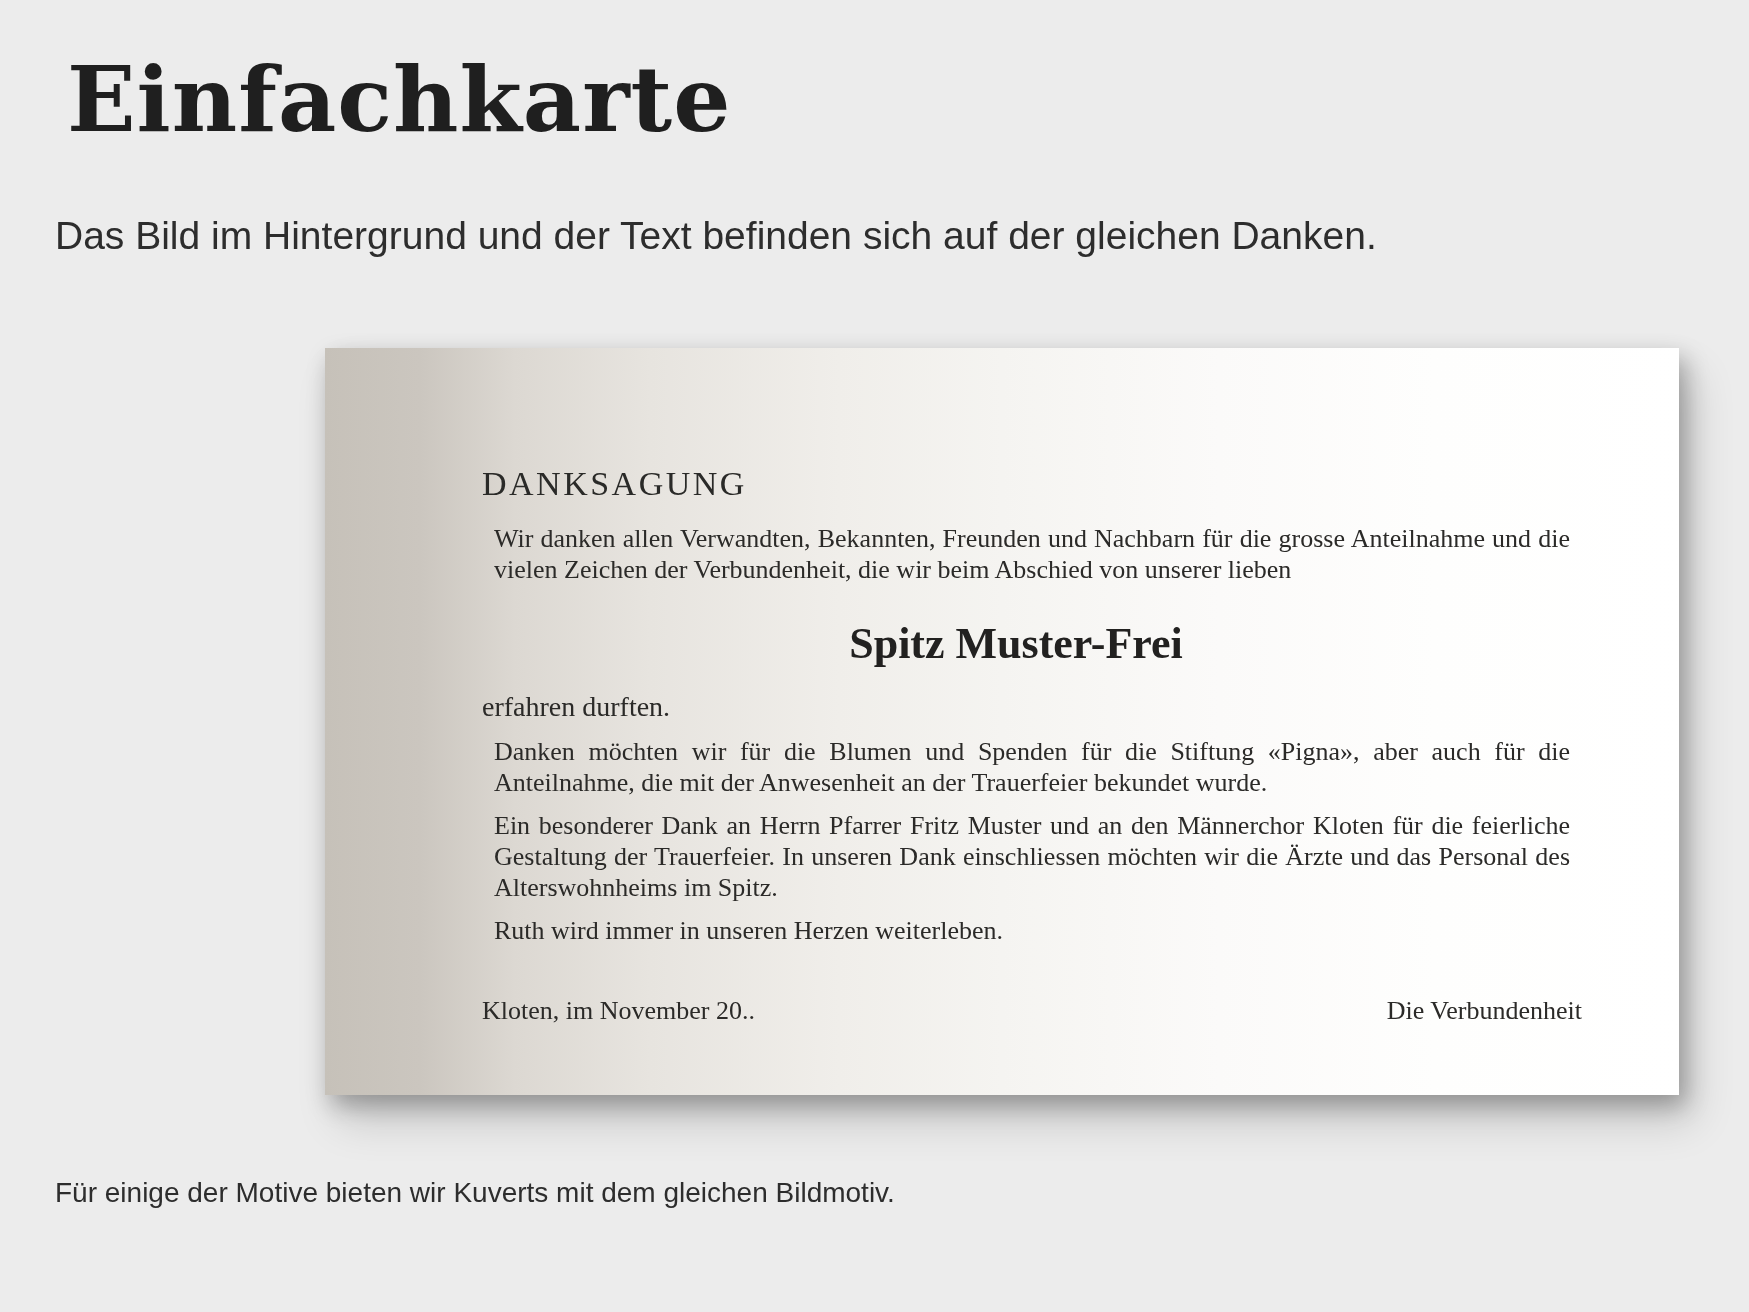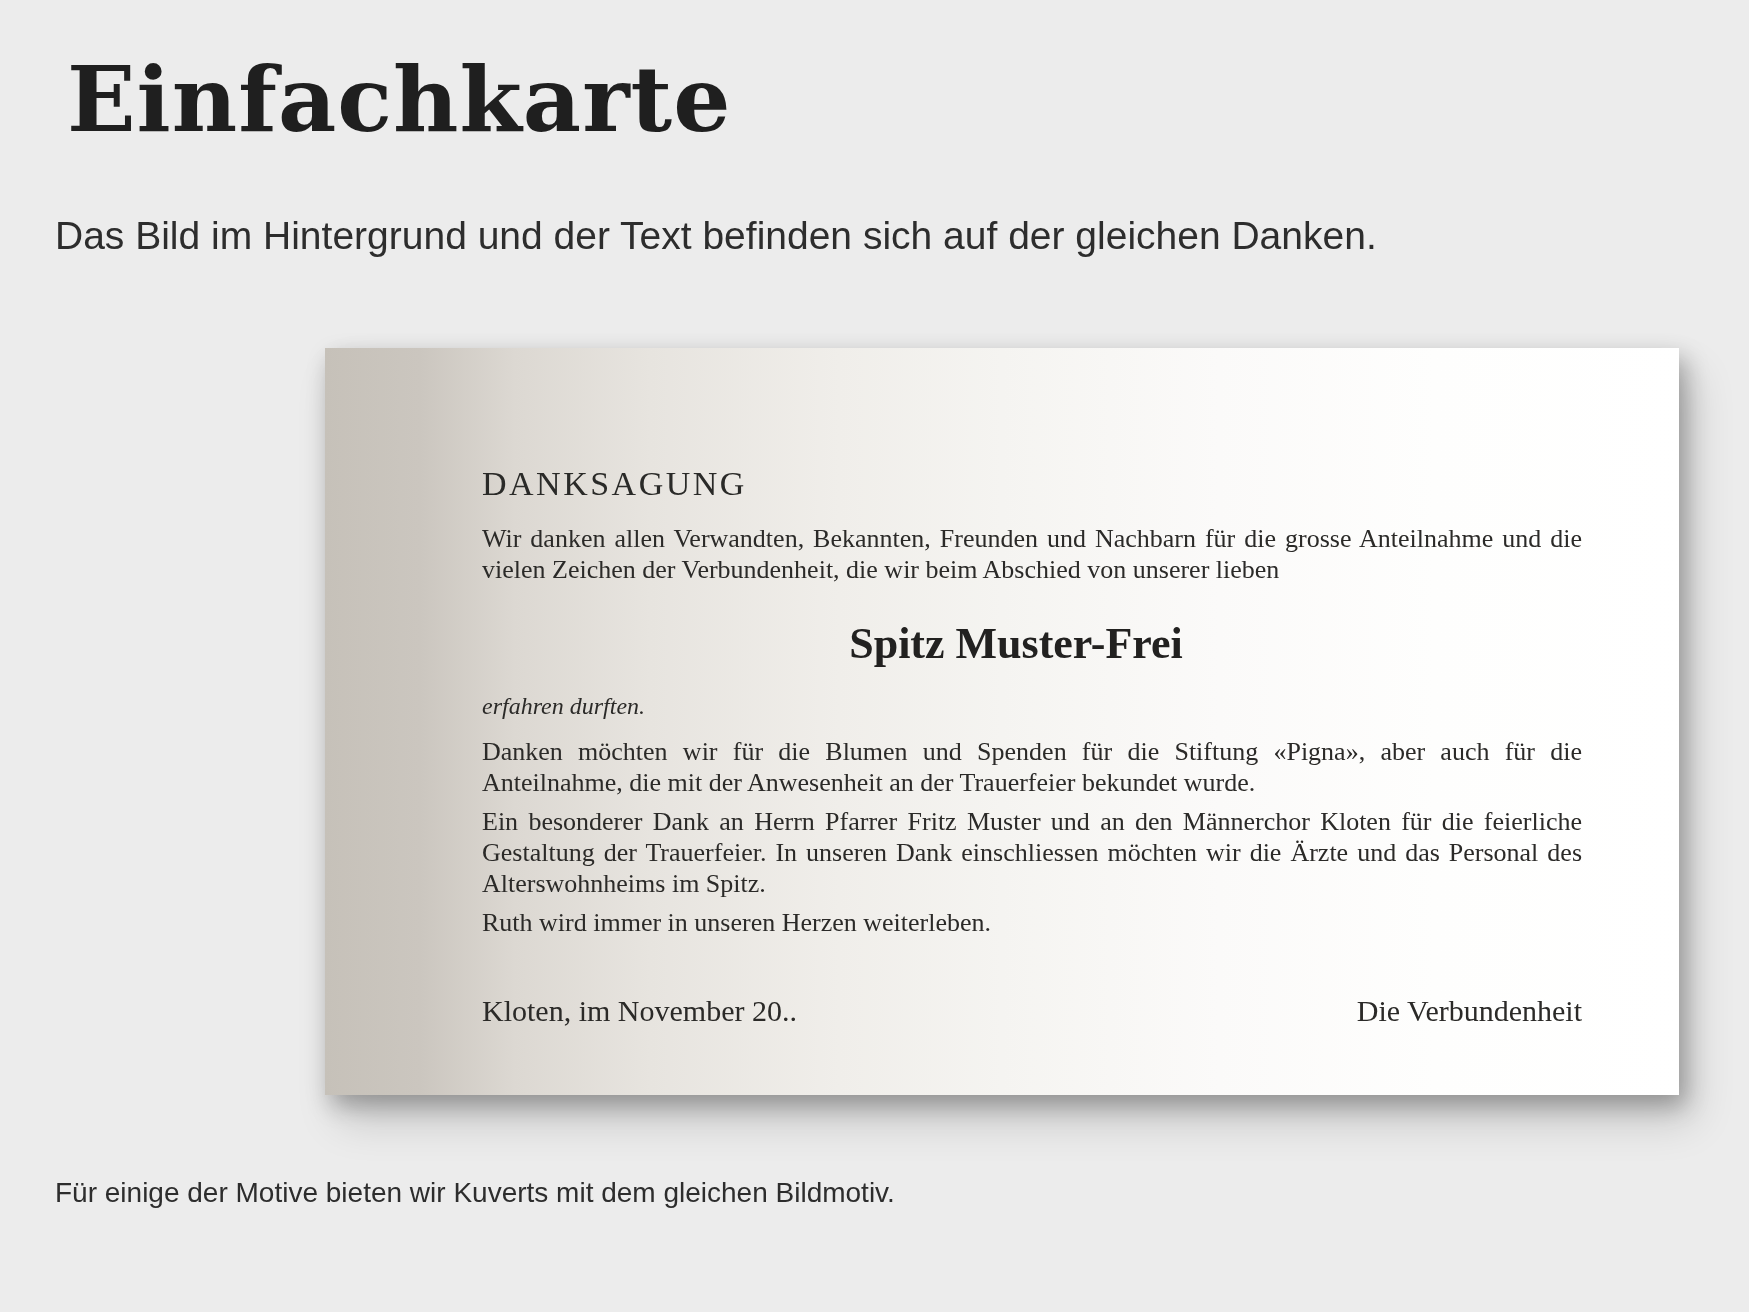--- a/index.html
+++ b/index.html
@@ -61,21 +61,21 @@
   .card-heading {
     margin: 0 0 18px 0;
     font-size: 34px;
     line-height: 1.2;
     font-weight: 400;
     letter-spacing: 2.5px;
     color: #2a2a28;
   }
 
   .card-p {
-    margin: 0;
+    margin: 12px;
     font-size: 26px;
     line-height: 31px;
     text-align: justify;
   }
   .card-p + .card-p { margin-top: 8px; }
 
   .card-p.first { margin-top: 18px; }
 
   .card-name {
     position: relative;
@@ -83,35 +83,34 @@
     margin: 34px 0 0 0;
     font-size: 44px;
     line-height: 50px;
     font-weight: 700;
     text-align: center;
     color: #222120;
   }
 
   .card-erfahren {
     margin: 22px 0 0 0;
-    font-size: 24px;
+    font-size: 28px;
     line-height: 31px;
-    font-style: italic;
   }
 
   .card-p.after-erfahren { margin-top: 14px; }
 
   .card-footer {
     position: absolute;
     left: 157px;
     right: 97px;
     bottom: 69px;
     display: flex;
     justify-content: space-between;
-    font-size: 30px;
+    font-size: 26px;
     line-height: 31px;
     gap: 22px;
   }
 
   .page-footer {
     position: absolute;
     left: 55px;
     top: 1166px;
     font-size: 28px;
     line-height: 54px;

